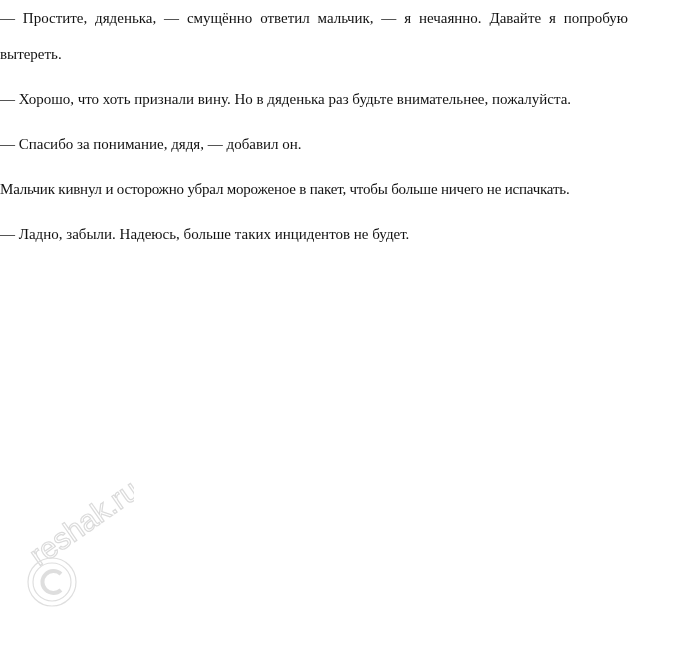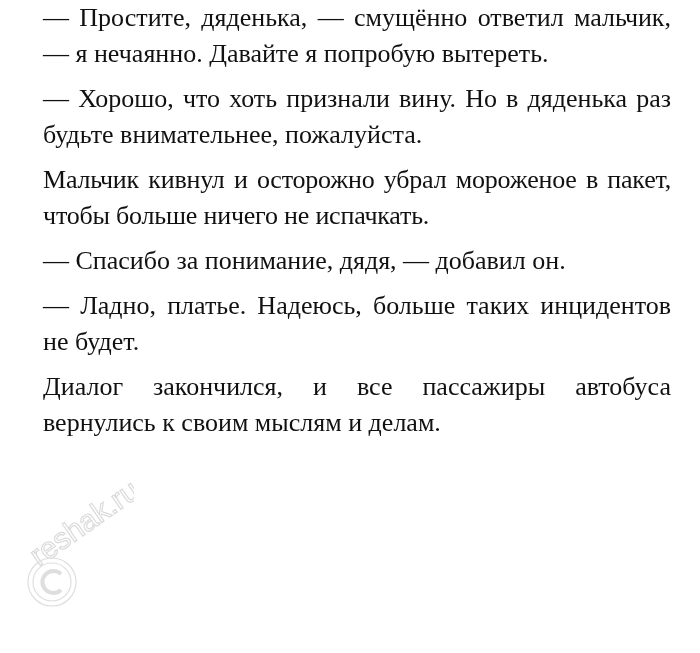--- a/index.html
+++ b/index.html
@@ -3,43 +3,42 @@
 <meta charset="utf-8">
 <style>
   html, body { margin: 0; padding: 0; background: #ffffff; }
   body {
     width: 700px; height: 653px; overflow: hidden; position: relative;
     font-family: "Liberation Serif", "DejaVu Serif", serif;
     color: #111111;
   }
   .doc {
     position: absolute; left: 0; top: 0; width: 628px;
-    font-size: 26px; line-height: 36px; margin-left: 43px;
+    font-size: 15px; line-height: 36px;
   }
   .para {
     margin: 0 0 9px 0;
     text-align: justify;
     text-align-last: left;
   }
   .para.tight { letter-spacing: -0.2px; }
   .watermark {
     position: absolute; left: 14px; top: 470px; width: 120px; height: 150px;
     pointer-events: none; opacity: 0.55;
   }
 </style>
 </head>
 <body>
 
 <div class="doc">
   <p class="para">— Простите, дяденька, — смущённо ответил мальчик, — я нечаянно. Давайте я попробую вытереть.</p>
   <p class="para">— Хорошо, что хоть признали вину. Но в дяденька раз будьте внимательнее, пожалуйста.</p>
+  <p class="para">— Спасибо за понимание, дядя, — добавил он.</p>
   <p class="para tight">Мальчик кивнул и осторожно убрал мороженое в пакет, чтобы больше ничего не испачкать.</p>
-  <p class="para">— Спасибо за понимание, дядя, — добавил он.</p>
-  <p class="para">— Ладно, платье. Надеюсь, больше таких инцидентов не будет.</p>
-  <p class="para">Диалог закончился, и все пассажиры автобуса вернулись к своим мыслям и делам.</p>
+  <p class="para">— Ладно, забыли. Надеюсь, больше таких инцидентов не будет.</p>
 </div>
 
 <div class="watermark">
   <svg width="120" height="150" viewBox="0 0 120 150">
     <text x="10" y="70" transform="rotate(-35 60 60) translate(0 0)" font-family="Liberation Sans, sans-serif" font-size="30" fill="none" stroke="#bdbdbd" stroke-width="1.2">reshak.ru</text>
     <circle cx="38" cy="112" r="24" fill="none" stroke="#c4c4c4" stroke-width="1.2"></circle>
     <circle cx="38" cy="112" r="19" fill="none" stroke="#c4c4c4" stroke-width="1.2"></circle>
     <path d="M47 104 A11 11 0 1 0 47 120" fill="none" stroke="#c4c4c4" stroke-width="4"></path>
   </svg>
 </div>

